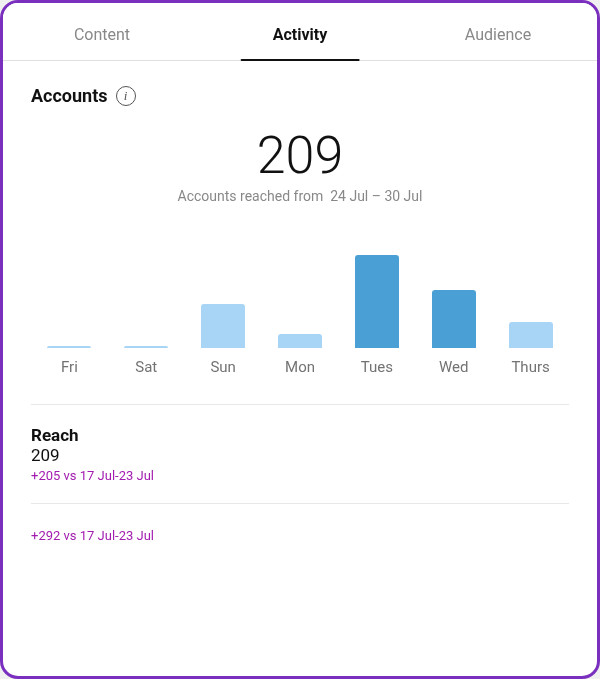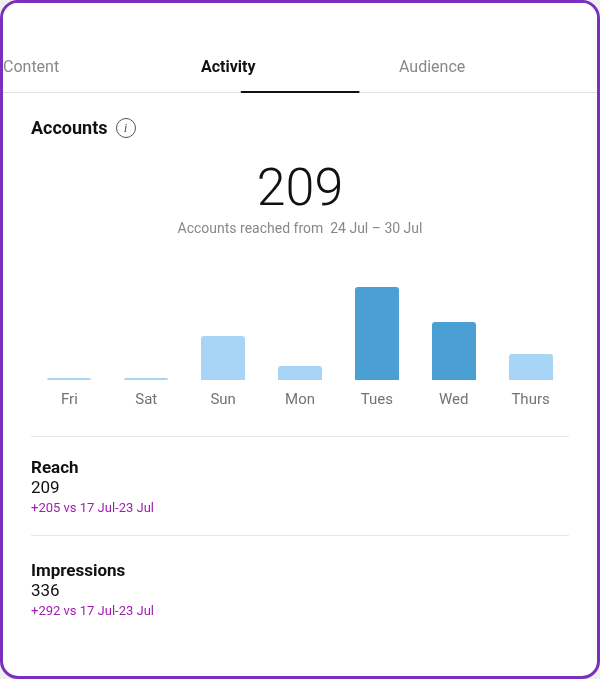--- a/index.html
+++ b/index.html
@@ -27,26 +27,26 @@
     
     .tabs {
       display: flex;
       border-bottom: 1px solid #e0e0e0;
       background: white;
     }
 
     .tab {
       flex: 1;
       padding: 22px 0 16px;
+      text-align: center;
       font-size: 16px;
       color: #888;
       cursor: pointer;
       position: relative;
       font-weight: 400;
-      margin-top: 32px;
     }
 
     .tab.active {
       color: #111;
       font-weight: 700;
     }
 
     .tab.active::after {
       content: '';
       position: absolute;
@@ -261,22 +261,18 @@
     <div id="metrics-container">
         <div class="metric-row">
           <div class="metric-top">
             <div class="metric-label">Reach</div>
             <div class="metric-value">209</div>
           </div>
           <div class="metric-change">+205 vs 17 Jul-23 Jul</div>
           <div class="divider" style="margin-top: 20px;"></div>
         </div>
         <div class="metric-row">
-          <div class="metric-top">
-            <div class="metric-label">Impressions</div>
-            <div class="metric-value">336</div>
-          </div>
           <div class="metric-change">+292 vs 17 Jul-23 Jul</div>
         </div>
       </div>
 
   </div>
 </div>
 
 </body></html>

